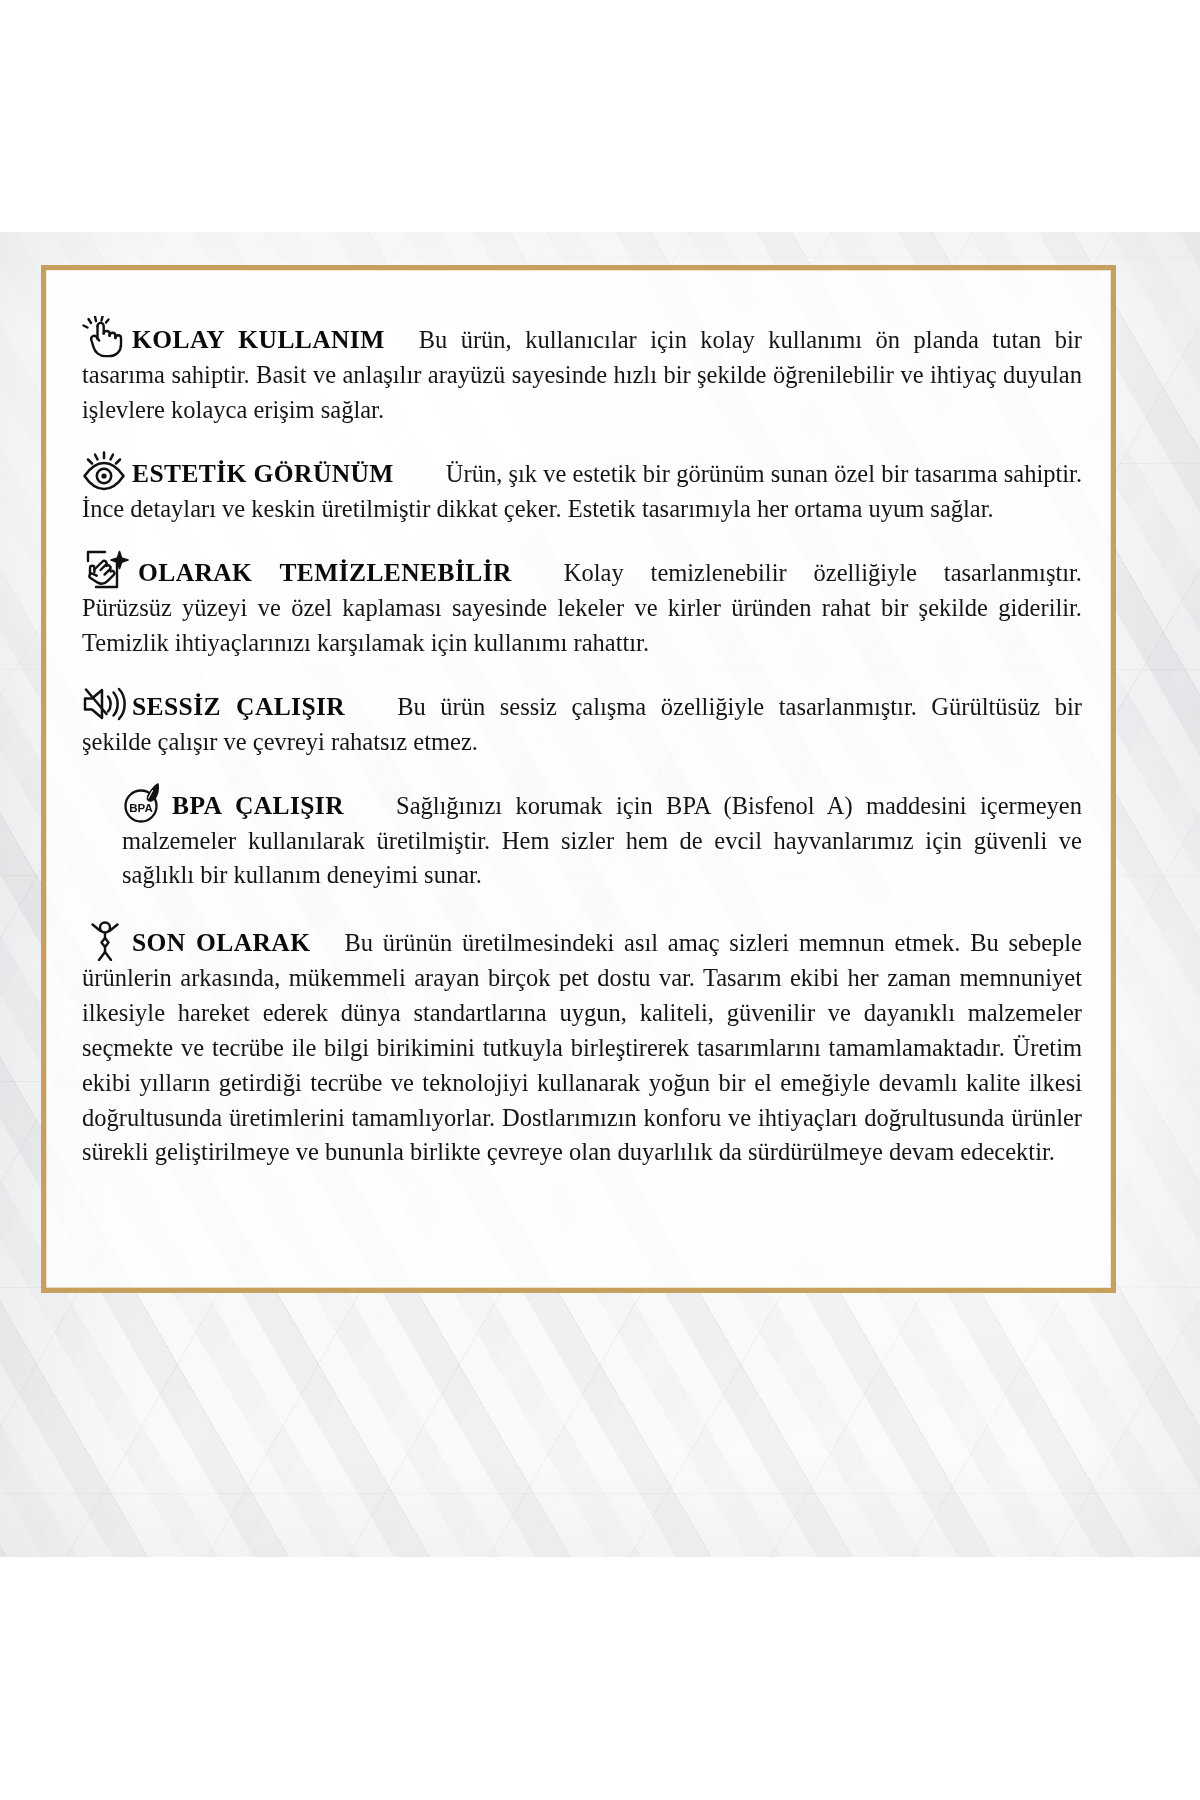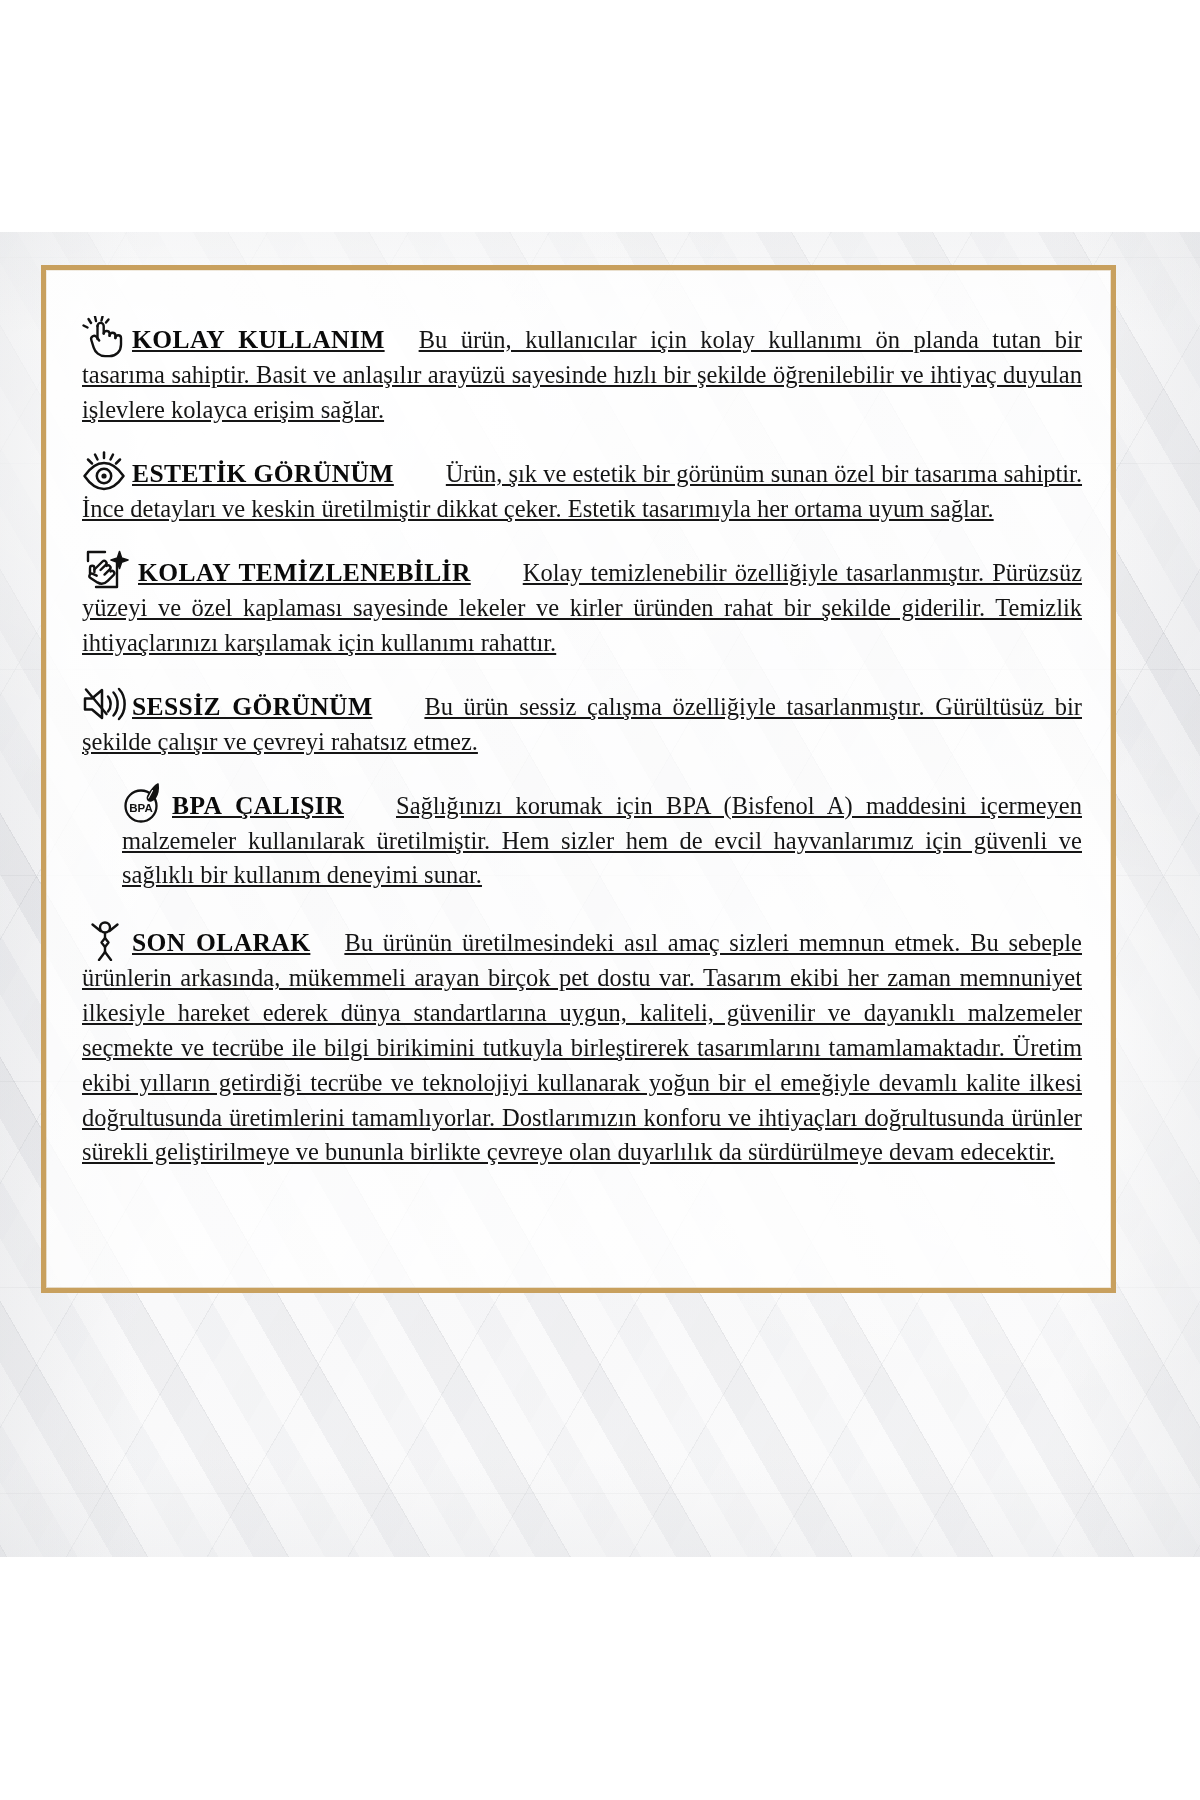--- a/index.html
+++ b/index.html
@@ -116,21 +116,20 @@
   }
 
   .para {
     font-size: 24.5px;
     line-height: 1.42;
     color: #151515;
     text-align: justify;
     text-justify: inter-word;
     margin: 0;
     hyphens: none;
-    text-decoration: underline;
   }
   .para.last { text-align: justify; }
 
   .heading {
     font-weight: bold;
     font-size: 25.5px;
     letter-spacing: 0.4px;
     color: #0b0b0b;
     white-space: nowrap;
   }
@@ -205,33 +204,33 @@
       <p class="para"><span class="icon-box wide"><svg width="52" height="42" viewBox="0 0 52 42">
               <g fill="none" stroke="#111" stroke-width="2.4" stroke-linecap="round" stroke-linejoin="round">
                 <path d="M23 3 L6 3 L6 12"></path>
                 <path d="M35 13 L35 38 L14 38"></path>
                 <path d="M8 24.5 L8 19 a2.2 2.2 0 0 1 4.4 0 L12.4 23"></path>
                 <path d="M12.4 20.5 L20.5 12.5 a2.3 2.3 0 0 1 3.3 3.3 L18.5 21"></path>
                 <path d="M24.5 17 a2.3 2.3 0 0 1 3.3 3.3 L22.5 25.6"></path>
                 <path d="M28.5 22.5 a2.3 2.3 0 0 1 3.2 3.3 l-6 6 c-3 3 -7 3.6 -10.3 1.6 l-6.9 -4.4 a2.4 2.4 0 0 1 2.3 -4.2 l3.9 1.9"></path>
                 <path d="M37.5 2.5 L39.6 9 L46 11 L39.6 13.2 L37.5 19.5 L35.4 13.2 L29 11 L35.4 9 Z" fill="#111" stroke-width="1.6"></path>
               </g>
-            </svg></span><span class="heading">KOLAY  TEMİZLENEBİLİR</span><span class="gap-wide"></span><span>Kolay temizlenebilir özelliğiyle tasarlanmıştır. Pürüzsüz yüzeyi ve özel kaplaması sayesinde lekeler ve kirler üründen rahat bir şekilde giderilir. Temizlik ihtiyaçlarınızı karşılamak için kullanımı rahattır.</span></p>
+            </svg></span><span class="heading">OLARAK  TEMİZLENEBİLİR</span><span class="gap-wide"></span><span>Kolay temizlenebilir özelliğiyle tasarlanmıştır. Pürüzsüz yüzeyi ve özel kaplaması sayesinde lekeler ve kirler üründen rahat bir şekilde giderilir. Temizlik ihtiyaçlarınızı karşılamak için kullanımı rahattır.</span></p>
     </div>
 
     <div class="section" id="sec-3">
       <p class="para"><span class="icon-box"><svg width="46" height="42" viewBox="0 0 46 42">
               <g fill="none" stroke="#111" stroke-width="2.5" stroke-linecap="round" stroke-linejoin="round">
                 <path d="M3 15.5 L10 15.5 L20 7 L20 35 L10 26.5 L3 26.5 Z"></path>
                 <path d="M26 13.5 C29.5 17.5 29.5 24.5 26 28.5"></path>
                 <path d="M31.5 9.5 C37 15.5 37 26.5 31.5 32.5"></path>
                 <path d="M37 6 C44.5 14 44.5 28 37 36"></path>
                 <path d="M4 6.5 L24.5 31"></path>
               </g>
-            </svg></span><span class="heading">SESSİZ  GÖRÜNÜM</span><span class="gap-wide"></span><span>Bu ürün sessiz çalışma özelliğiyle tasarlanmıştır. Gürültüsüz bir şekilde çalışır ve çevreyi rahatsız etmez.</span></p>
+            </svg></span><span class="heading">SESSİZ  ÇALIŞIR</span><span class="gap-wide"></span><span>Bu ürün sessiz çalışma özelliğiyle tasarlanmıştır. Gürültüsüz bir şekilde çalışır ve çevreyi rahatsız etmez.</span></p>
     </div>
 
     <div class="section" id="sec-4">
       <p class="para"><span class="icon-box"><svg width="46" height="42" viewBox="0 0 46 42">
               <g fill="none" stroke="#111" stroke-width="2.3" stroke-linecap="round" stroke-linejoin="round">
                 <circle cx="19" cy="24" r="15.5"></circle>
                 <path d="M27 12 C31.5 4.5 36 2 36 2 C36 2 37 10 33.5 15.5 C31 19.4 27.6 19.6 26.2 18.2 C24.8 16.8 25.2 14.8 27 12 Z" fill="#111" stroke-width="1.6"></path>
                 <path d="M30.5 8.5 L26.5 16" stroke="#fff" stroke-width="1.1"></path>
               </g>
               <text x="19" y="29.5" font-family="Liberation Sans, sans-serif" font-size="11.5" font-weight="bold" fill="#111" text-anchor="middle">BPA</text>

